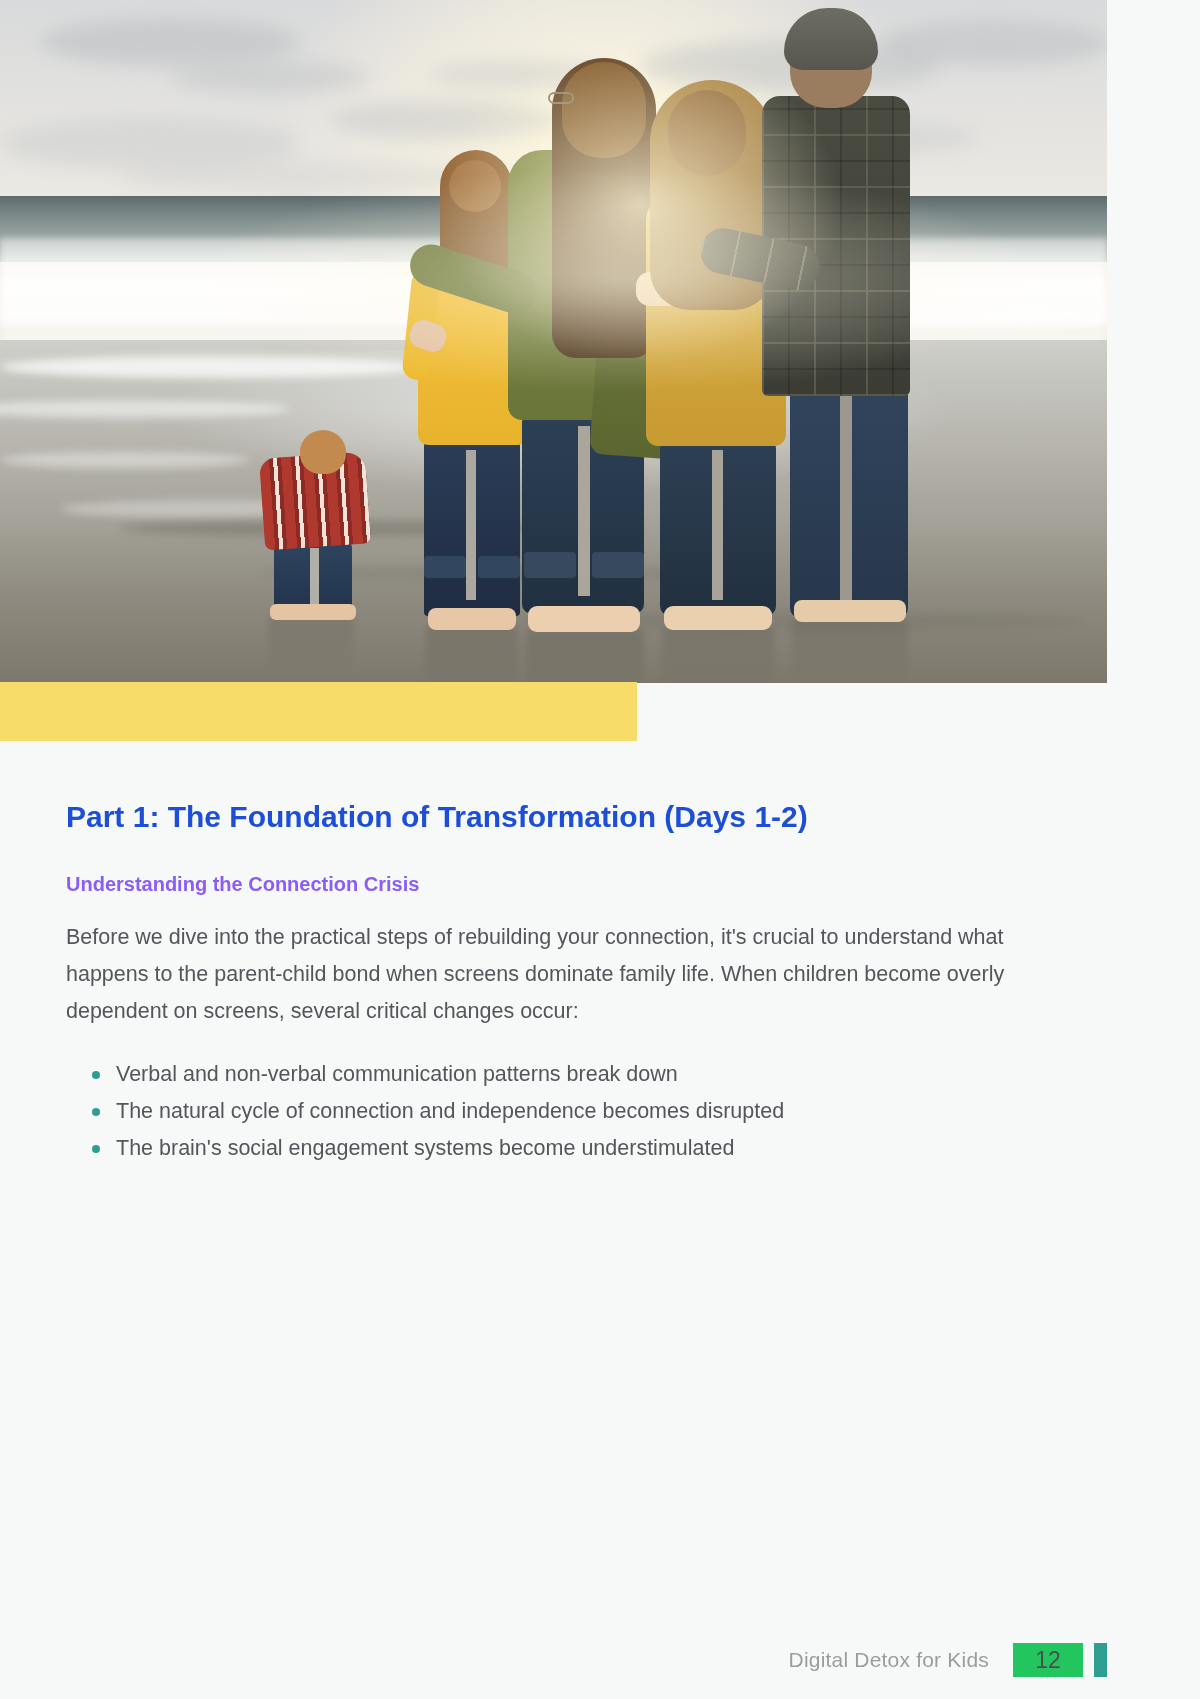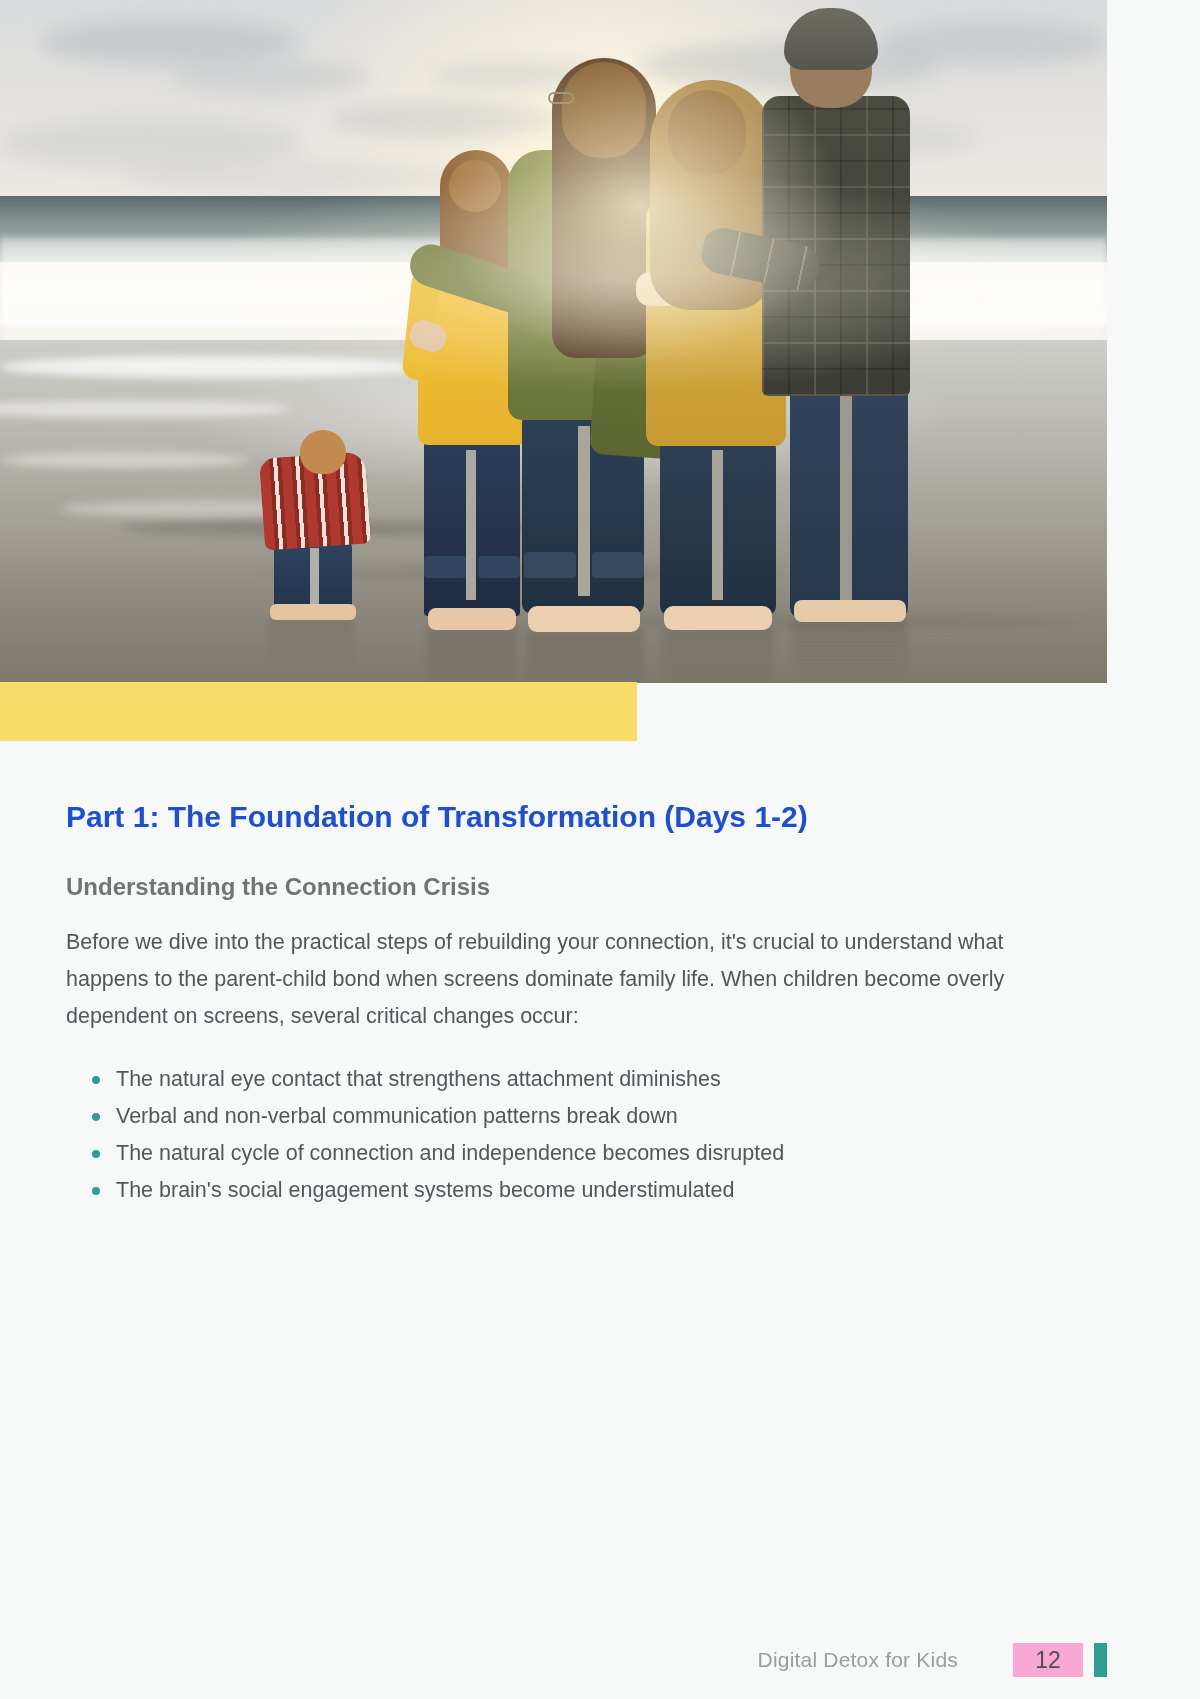--- a/index.html
+++ b/index.html
@@ -158,22 +158,22 @@
   h1.title {
     font-size:47px; font-weight:bold; line-height:1.17;
     color:#4B4E4D; letter-spacing:.4px; font-stretch:condensed;
     margin-bottom:26px;
   }
   h2.subtitle {
     font-size:30px; font-weight:bold; line-height:1.22;
     color:#1d4ed8; margin-bottom:36px;
   }
   h3.section {
-    font-size:24px; font-weight:bold; line-height:1.25;
-    color:#737373; margin-bottom:22px;
+    font-size:20px; font-weight:bold; line-height:1.25;
+    color:#8b5cf6; margin-bottom:22px;
   }
   p.body {
     font-size:21.5px; line-height:1.73; color:#53565A;
     margin-bottom:26px;
   }
   ul.bullets { list-style:none; margin:0 0 0 22px; }
   ul.bullets li {
     position:relative; padding-left:28px;
     font-size:21.5px; line-height:1.72; color:#53565A;
   }
@@ -188,22 +188,22 @@
   }
   .footer-inner {
     position:absolute; right:0; bottom:22px;
     display:flex; align-items:stretch; gap:0;
   }
   .book-title {
     font-size:21px; color:#9C9C9C; line-height:34px;
     padding-right:24px; letter-spacing:.2px;
   }
   .page-num {
-    background:#f9a8d4; color:#4B4E4D; font-size:23px;
-    width:70px; height:34px; line-height:34px; text-align:center;margin-left:31px;
+    background:#22c55e; color:#4B4E4D; font-size:23px;
+    width:70px; height:34px; line-height:34px; text-align:center;
   }
   .teal-tab {
     width:13px; height:34px; background:#2E9E92; margin-left:11px;
   }
 </style>
 </head>
 <body>
 
 <div class="page">
 
@@ -293,24 +293,20 @@
   </div>
 
   <div class="yellow-bar"></div>
 
   <div class="content">
     <div class="inner">
       <h2 class="subtitle">Part 1: The Foundation of Transformation (Days 1-2)</h2>
       <h3 class="section">Understanding the Connection Crisis</h3>
       <p class="body">Before we dive into the practical steps of rebuilding your connection, it's crucial to understand what happens to the parent-child bond when screens dominate family life. When children become overly dependent on screens, several critical changes occur:</p>
       <ul class="bullets">
-        <li>
-          <span class="dot"></span>
-          <span>The natural eye contact that strengthens attachment diminishes</span>
-        </li>
         <li>
           <span class="dot"></span>
           <span>Verbal and non-verbal communication patterns break down</span>
         </li>
         <li>
           <span class="dot"></span>
           <span>The natural cycle of connection and independence becomes disrupted</span>
         </li>
         <li>
           <span class="dot"></span>

